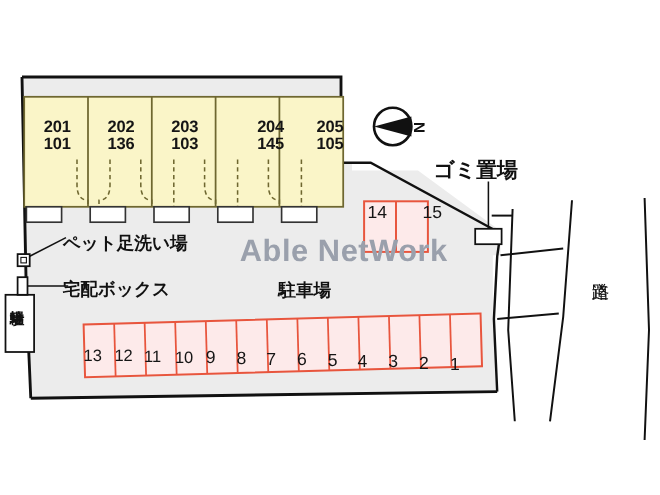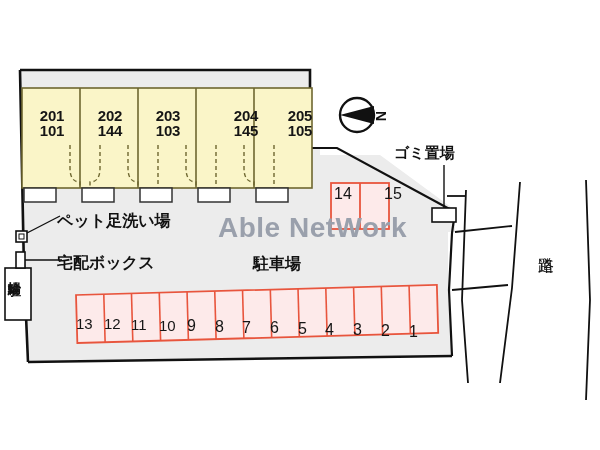--- a/index.html
+++ b/index.html
@@ -50,21 +50,21 @@
     font-size: 15px;
   }
   
   .jp {
     font-family: "DejaVu Sans", "Liberation Sans", sans-serif;
     font-weight: 700;
     color: #111111;
   }
   #lbl-pet      { left: 57px;  top: 213px; font-size: 16px; }
   #lbl-delivery { left: 57px;  top: 255px; font-size: 16px; }
-  #lbl-gomi     { left: 394px; top: 146px; font-size: 15px; }
+  #lbl-gomi     { left: 394px; top: 146px; font-size: 19px; }
   #lbl-parking  { left: 253px; top: 256px; font-size: 16px; }
   
   .vert {
     writing-mode: vertical-rl;
     text-orientation: upright;
     font-family: "DejaVu Sans", "Liberation Sans", sans-serif;
     font-weight: 700;
     color: #111111;
     line-height: 1.0;
   }
@@ -201,21 +201,21 @@
   </g>
 
 </svg>
 
 <div class="unit-num" style="left:23px; top:108px;">
   <div>201</div>
   <div>101</div>
 </div>
 <div class="unit-num" style="left:81px; top:108px;">
   <div>202</div>
-  <div>144</div>
+  <div>136</div>
 </div>
 <div class="unit-num" style="left:139px; top:108px;">
   <div>203</div>
   <div>103</div>
 </div>
 <div class="unit-num" style="left:197px; top:108px;padding-left:20px;">
   <div>204</div>
   <div>145</div>
 </div>
 <div class="unit-num" style="left:255px; top:108px;margin-left:16px;">

